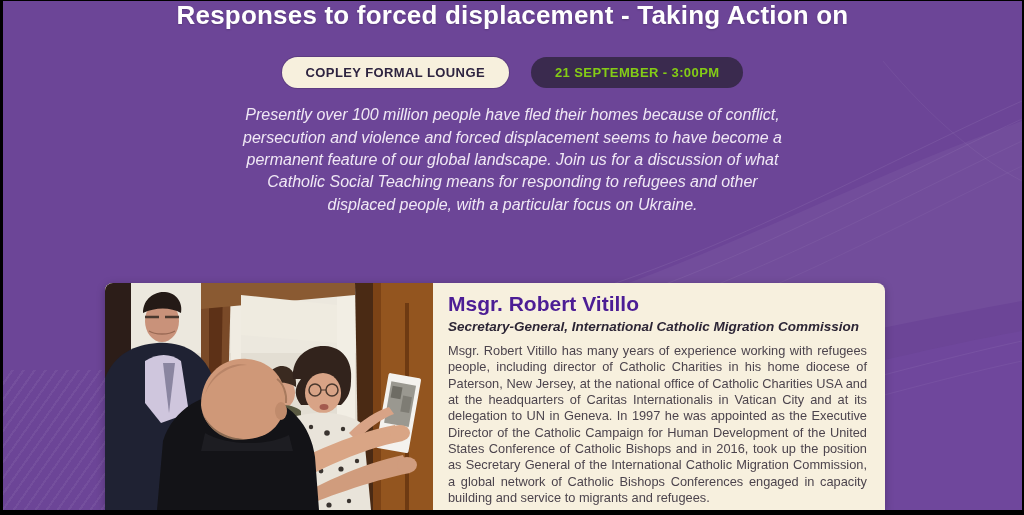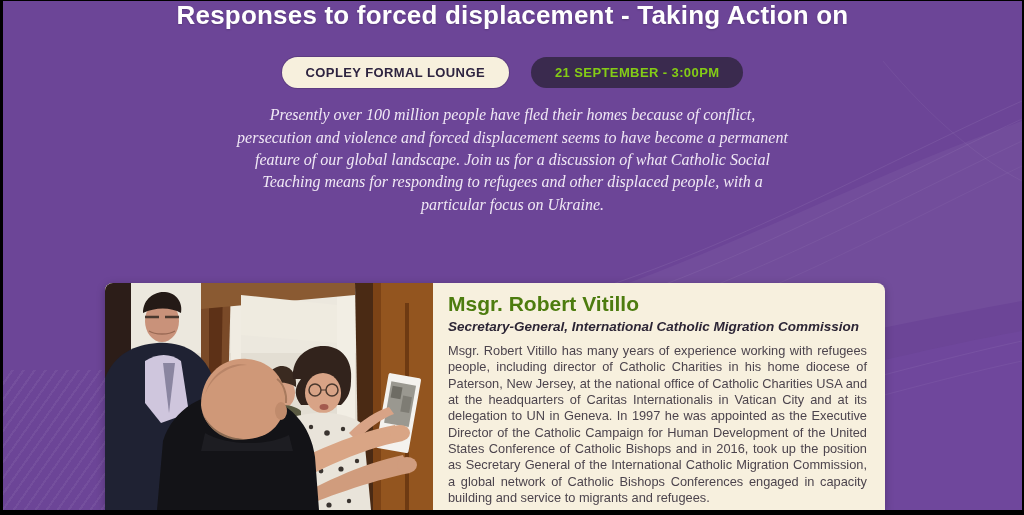--- a/index.html
+++ b/index.html
@@ -73,21 +73,20 @@
   }
   .description {
     margin: 16px auto 0 auto;
     width: 552px;
     text-align: center;
     font-style: italic;
     font-size: 16px;
     line-height: 1.4;
     color: #f0e8f5;
     font-weight: 500;
-    font-family: Liberation Serif, serif;
   }
   .speaker-card {
     position: absolute;
     left: 102px; top: 282px;
     width: 780px; height: 227px;
     background: #f7f0de;
     border-radius: 8px 8px 0 0;
     display: flex;
     overflow: hidden;
     box-shadow: 0 2px 8px rgba(0,0,0,0.25);
@@ -98,21 +97,21 @@
     display: block;
   }
   .speaker-info {
     flex: 1 1 auto;
     padding: 9px 18px 8px 15px;
     overflow: hidden;
   }
   .speaker-name {
     font-size: 21px;
     font-weight: bold;
-    color: #4d7c0f;
+    color: #4c1d95;
     line-height: 1.15;
     margin: 0;
   }
   .speaker-role {
     font-size: 13.5px;
     font-weight: bold;
     font-style: italic;
     color: #2c2535;
     margin-top: 3px;
   }

